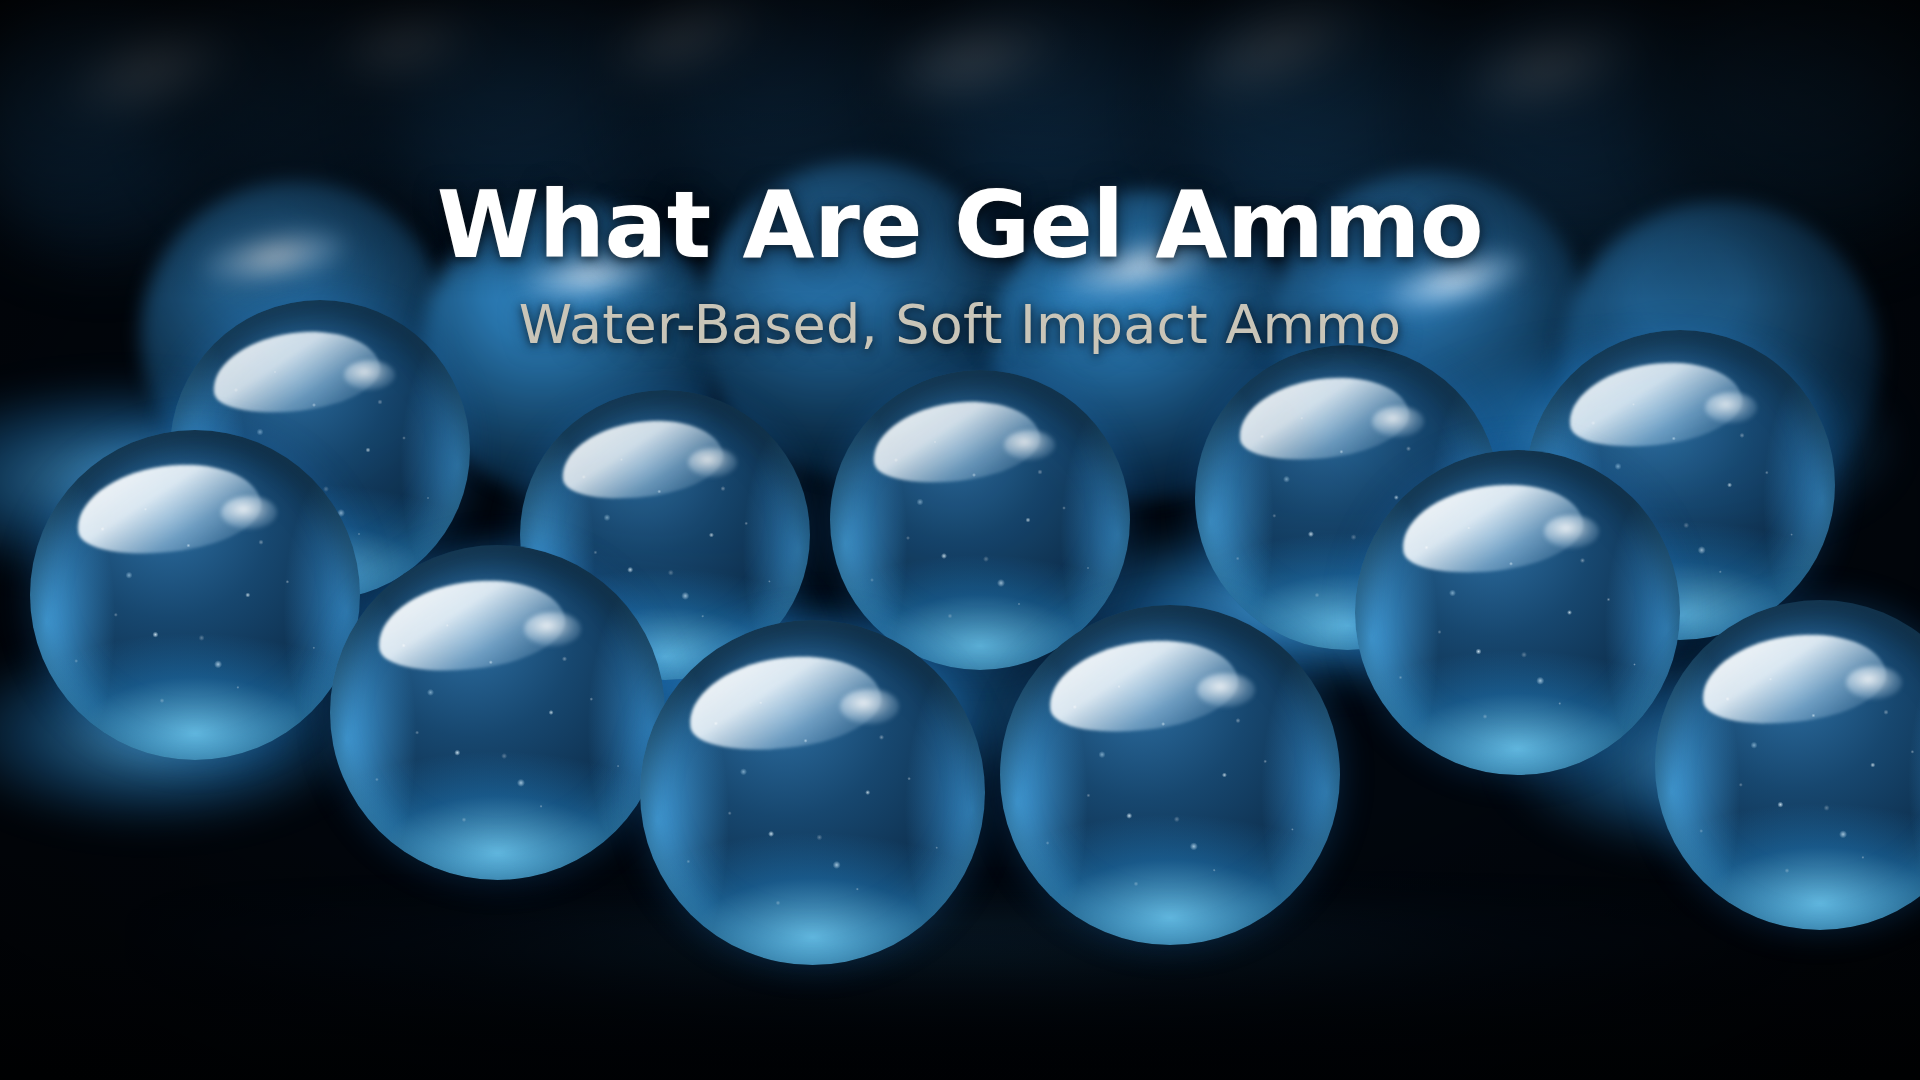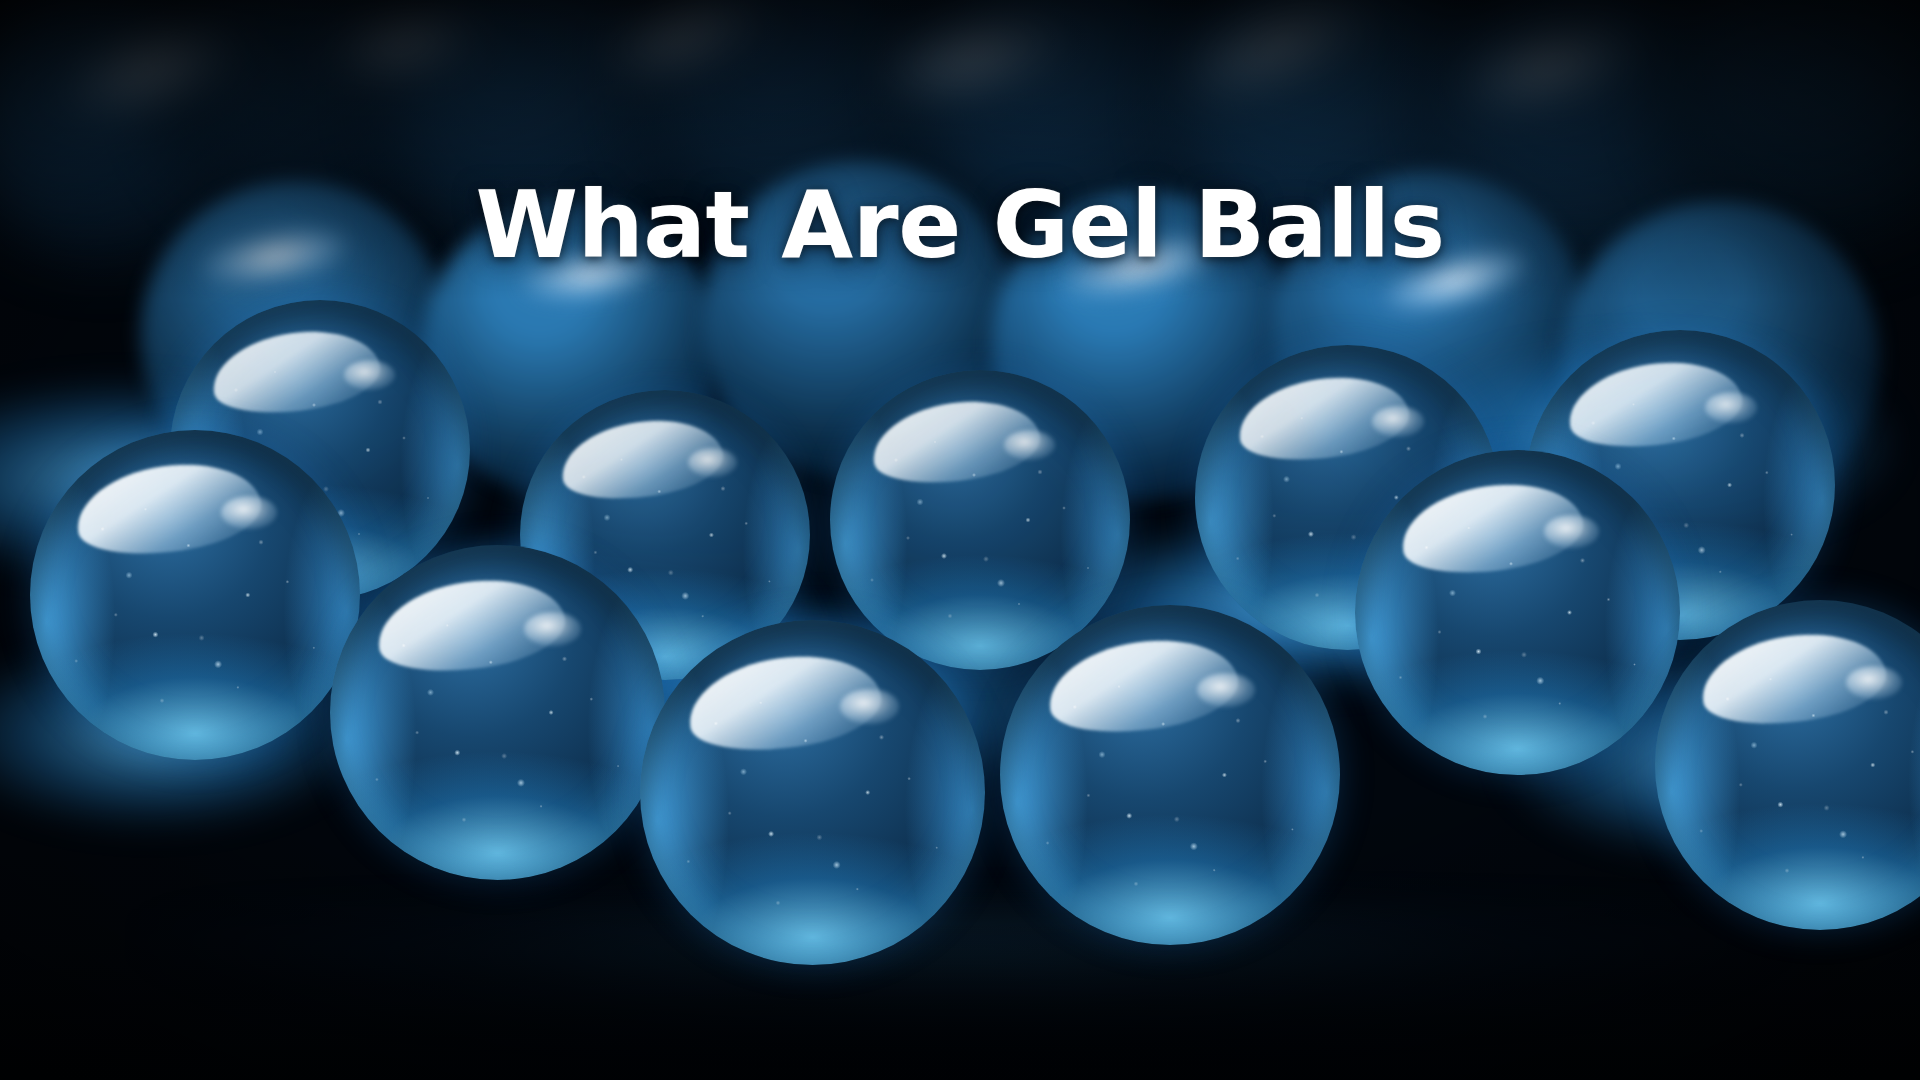--- a/index.html
+++ b/index.html
@@ -247,16 +247,17 @@
         </div>
       </div>
 
     <div class="table-sheen"></div>
     <div class="table-dark"></div>
     <div class="top-dark"></div>
     <div class="vignette"></div>
   </div>
 
   <div class="text-wrap">
-    <div class="hero-title">What Are Gel Balls</div>
+    <div class="hero-title">What Are Gel Ammo</div>
+    <div class="hero-subtitle">Water-Based, Soft Impact Ammo</div>
   </div>
 
 </div>
 
 </body></html>

